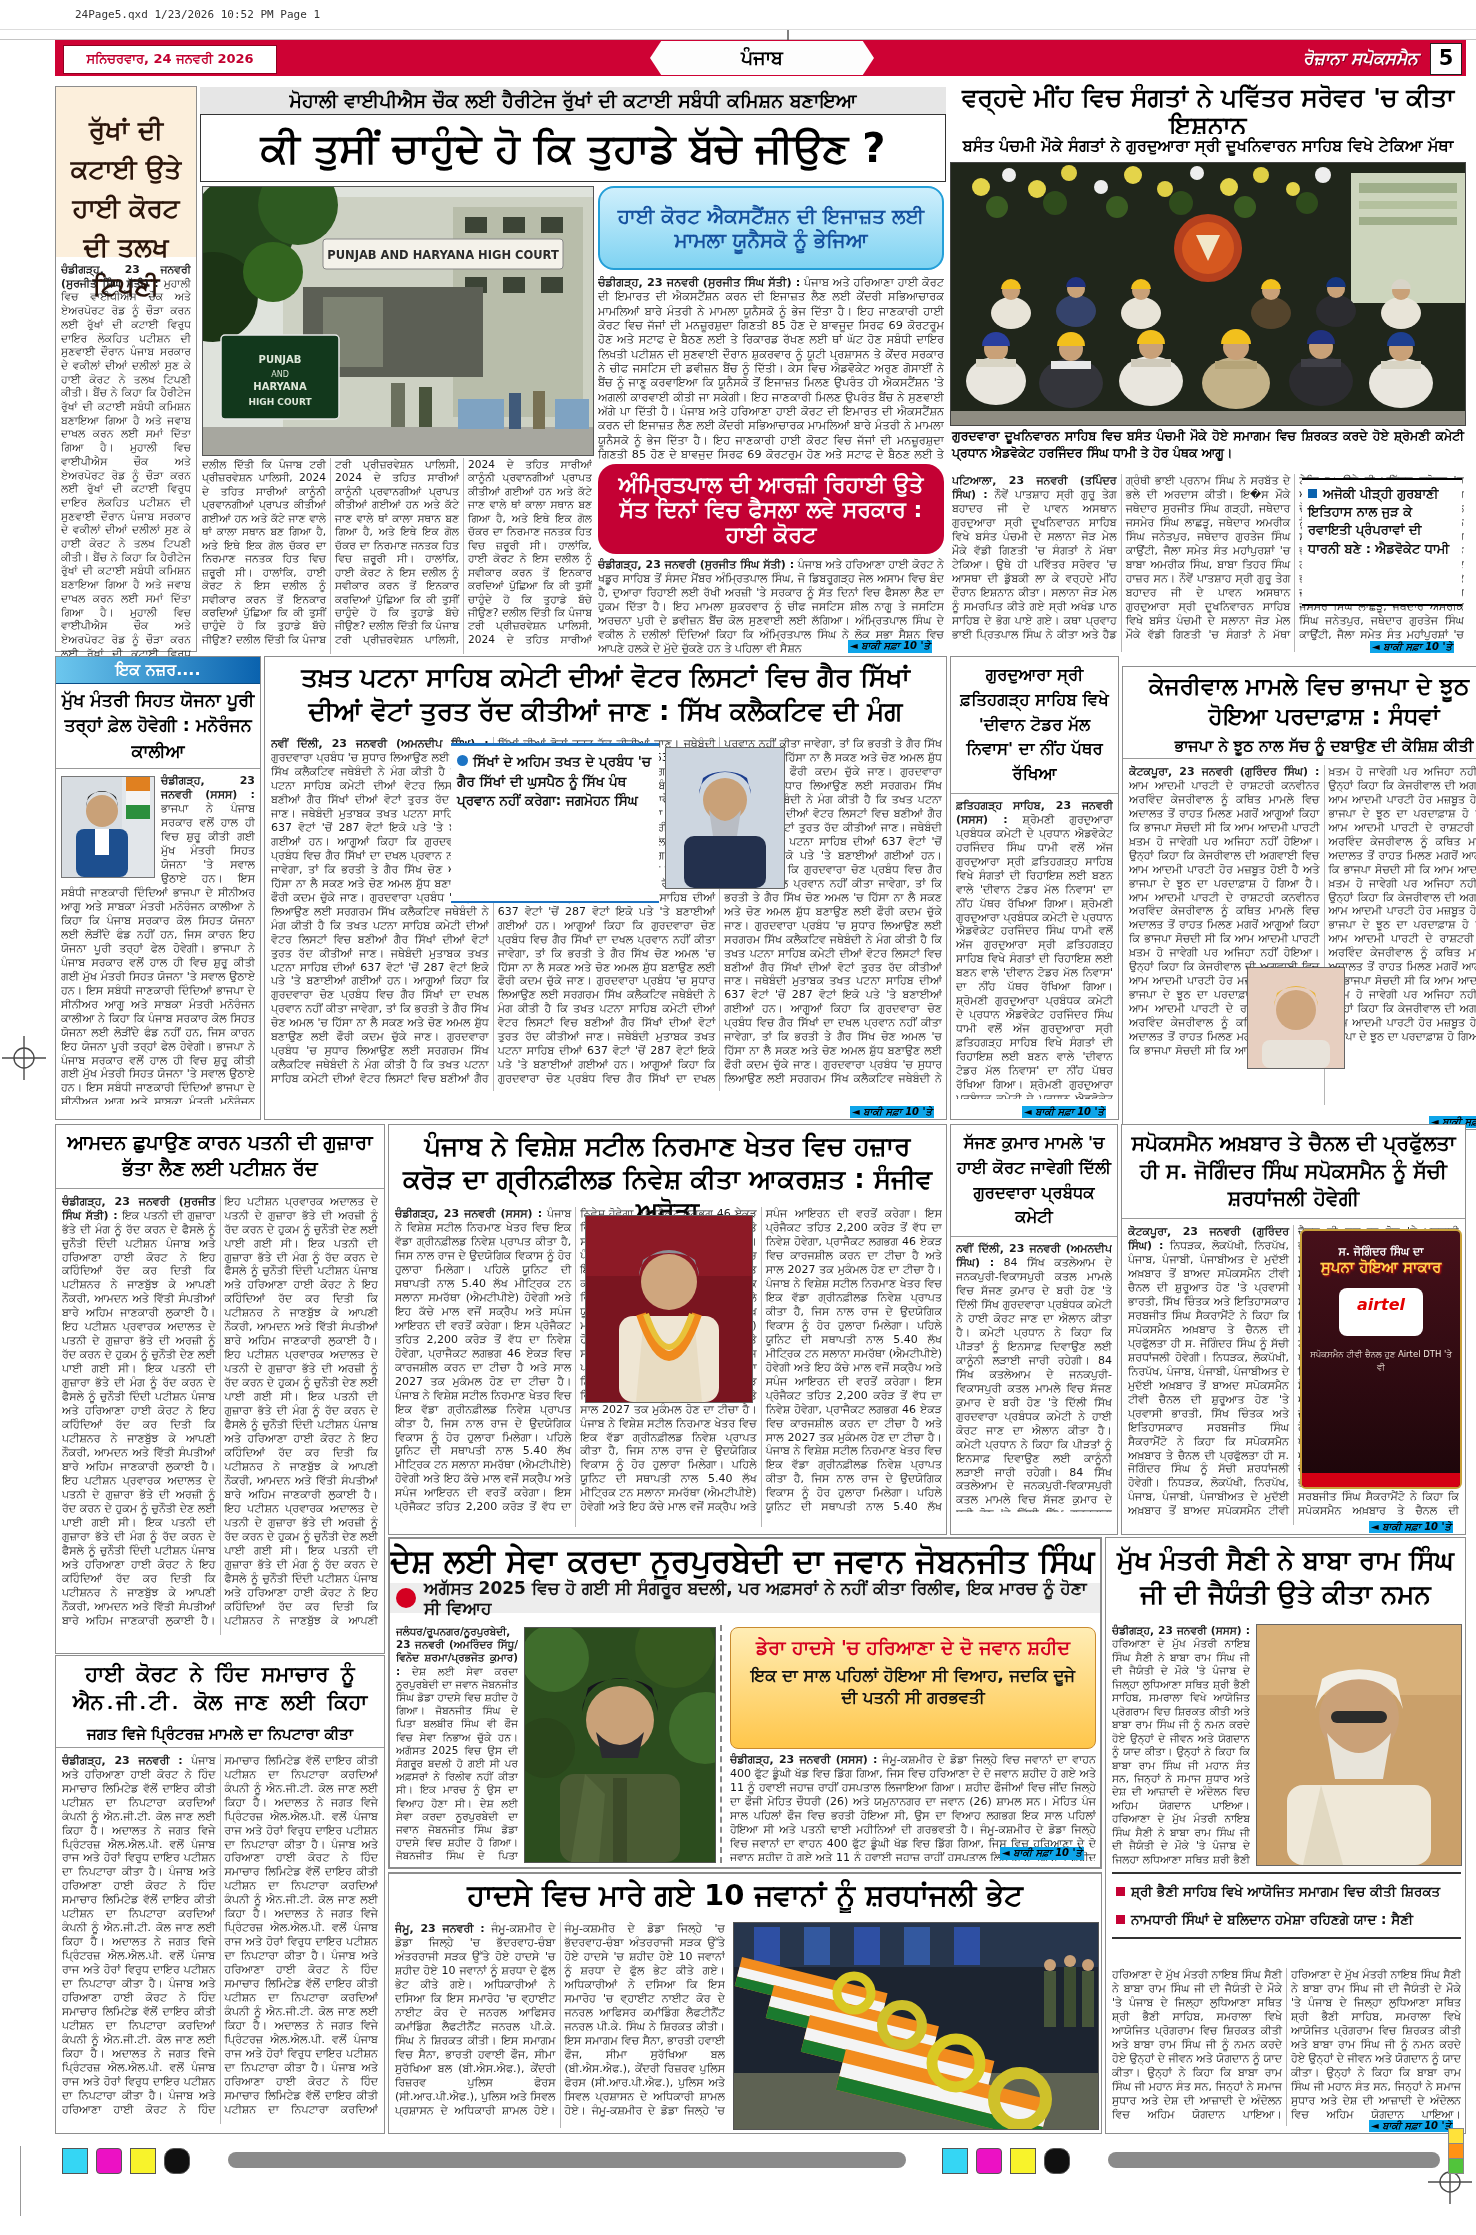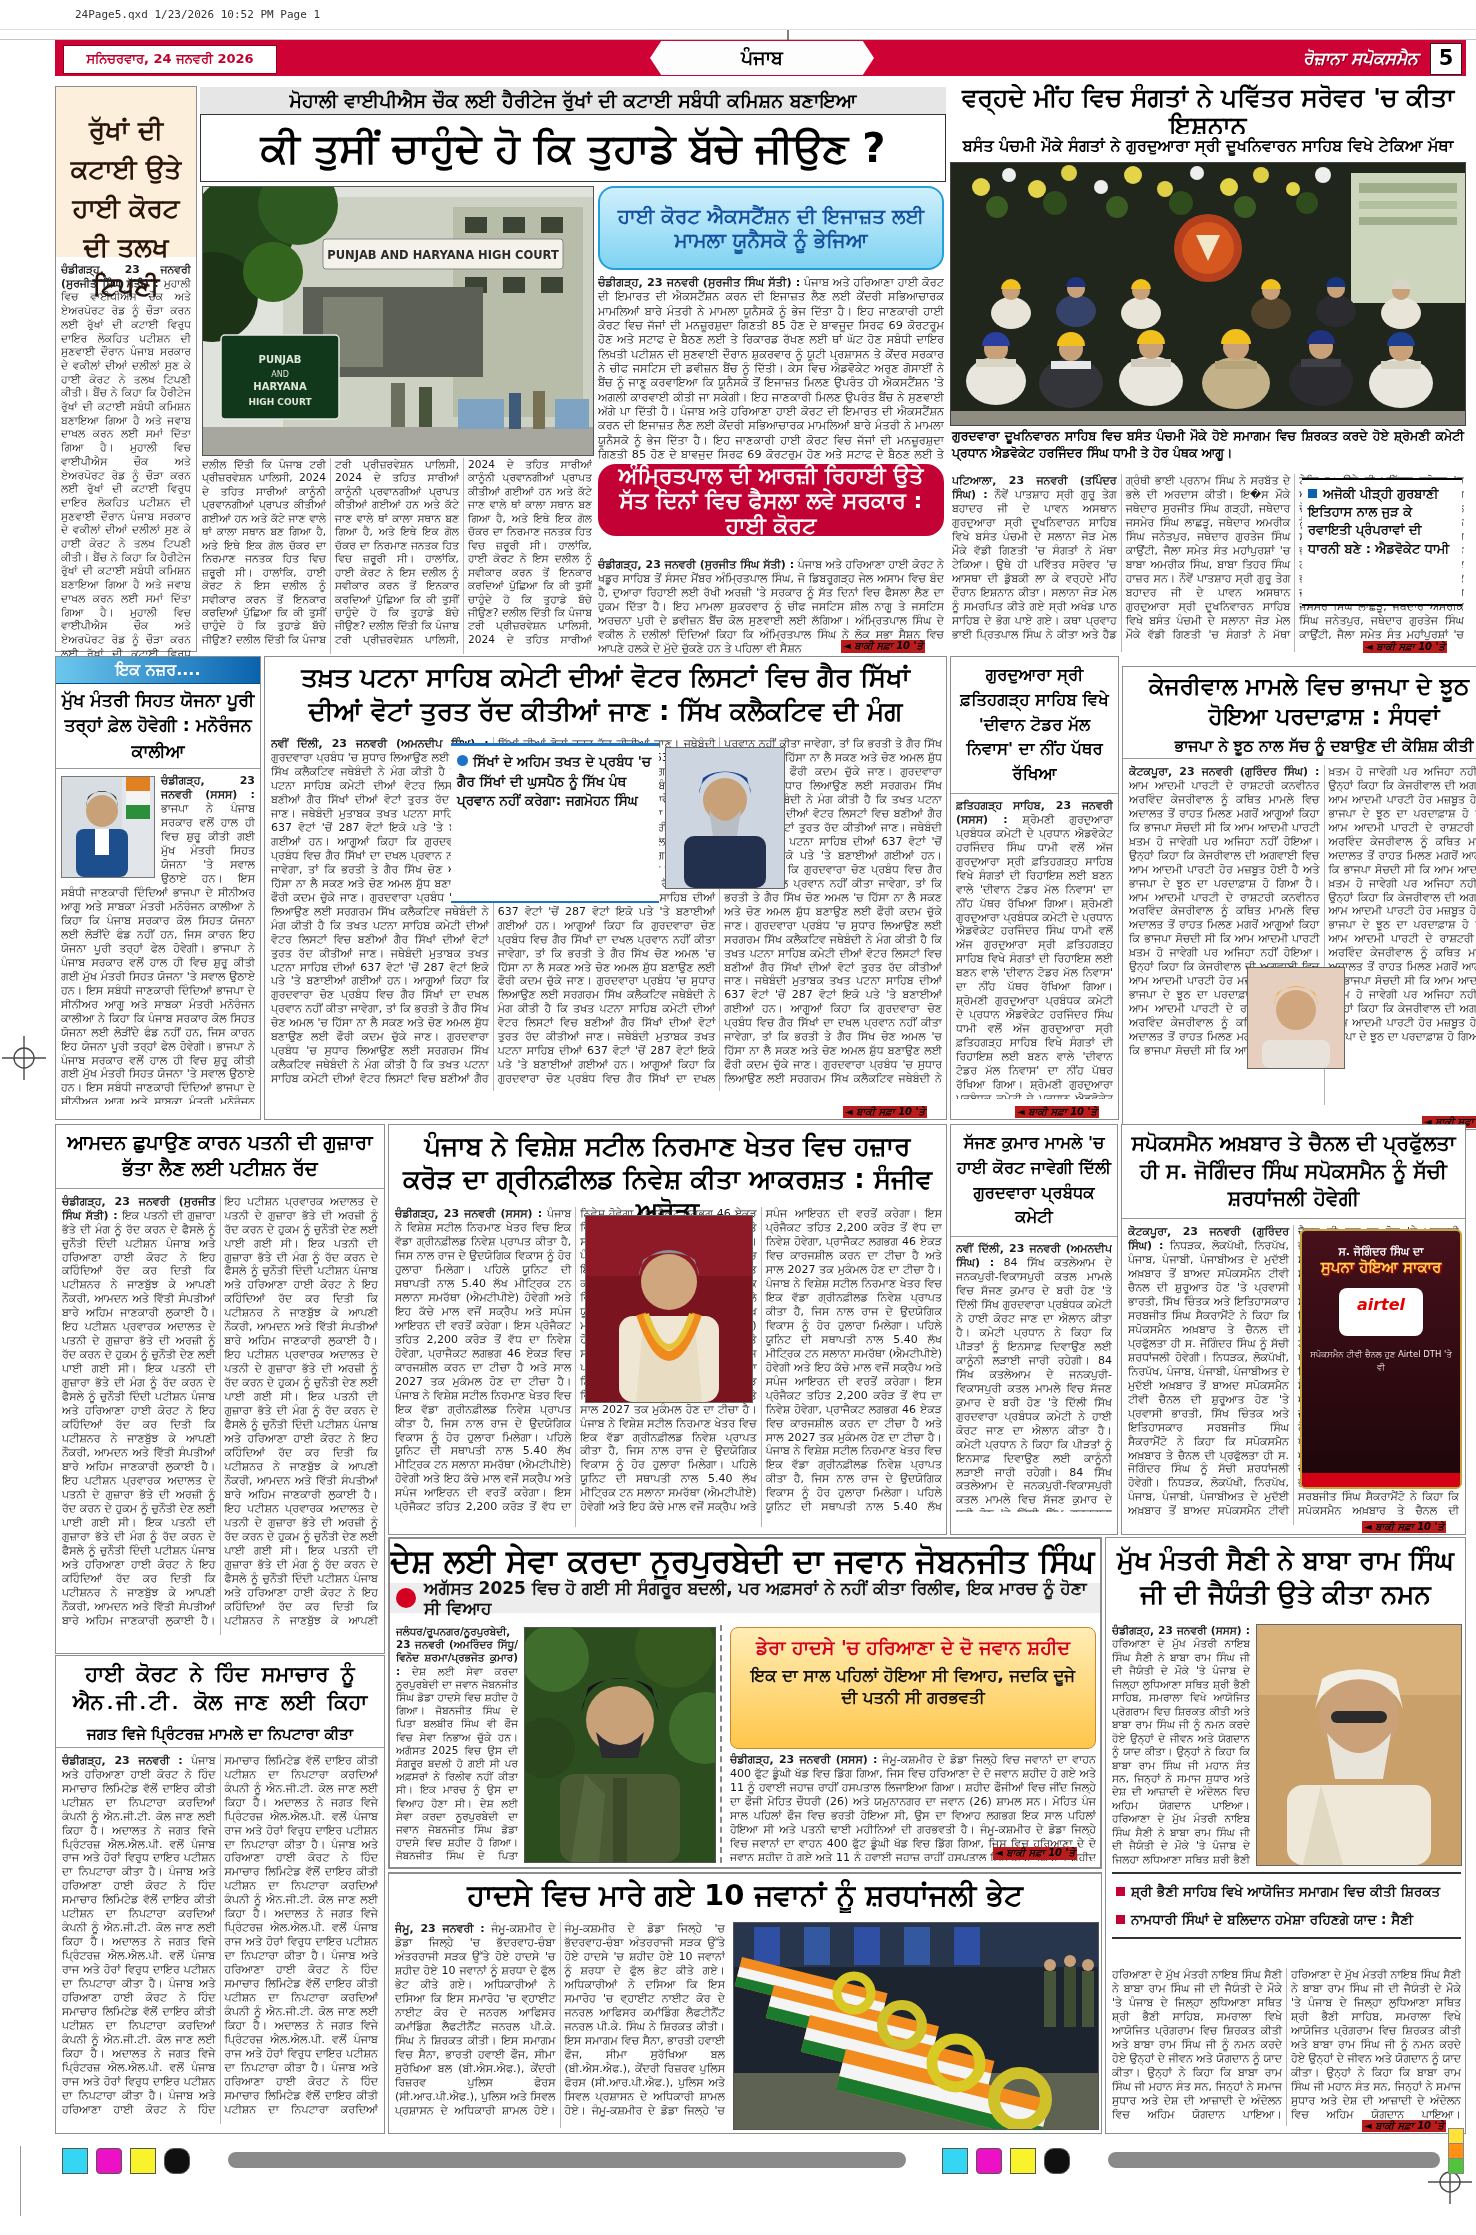--- a/index.html
+++ b/index.html
@@ -16,22 +16,22 @@
   .mast-title{color:#fff;font-weight:bold;font-size:17px;font-style:italic;text-shadow:1px 1px 0 #7e001e;}
   .pagebox{background:#fff;border:1px solid #222;color:#000;font-weight:bold;font-size:21px;
            text-align:center;line-height:29px;}
   .story{border:1px solid #8d8d8d;background:#fff;box-sizing:border-box;}
   .hl{font-weight:bold;color:#000;text-align:center;}
   .bodytxt{font-size:11px;line-height:1.27;text-align:justify;color:#1c1c1c;}
   .fx{overflow:hidden;}
   .cols2{column-count:2;column-gap:9px;column-rule:1px solid #b5b5b5;}
   .cols3{column-count:3;column-gap:9px;column-rule:1px solid #b5b5b5;}
   .dl{font-weight:bold;}
-  .cont{position:absolute;right:19px;bottom:1px;font-size:10px;font-weight:bold;font-style:italic;
-        background:#b91c1c;padding:0 2px;color:#000;}
+  .cont{position:absolute;right:12px;bottom:1px;font-size:10px;font-weight:bold;font-style:italic;
+        background:#0ea5e9;padding:0 2px;color:#000;}
   .cap{font-size:12.5px;font-weight:bold;line-height:1.35;text-align:justify;color:#000;}
   .bluebox{border:2px solid #249fd8;border-radius:16px;
            background:linear-gradient(#cfeffc,#7fd3f2);color:#14509e;
            font-weight:bold;font-size:20px;text-align:center;box-sizing:border-box;
            display:flex;align-items:center;justify-content:center;padding:5px 10px;}
   .redbox{border-radius:18px;background:#c40134;color:#fff;font-weight:bold;font-size:22px;
           text-align:center;display:flex;align-items:center;justify-content:center;
           padding:4px 12px;box-sizing:border-box;}
   .creambox{background:#fcefdc;color:#2a140a;}
   .iknazar-bar{background:linear-gradient(90deg,#6cc7ee,#0a62ae);color:#fff;font-weight:bold;
@@ -135,21 +135,21 @@
 
   <div class="bodytxt fx abs" style="left:398px;top:192px;width:346px;height:184px;font-size:11.3px;">
     <b class="dl">ਚੰਡੀਗੜ੍ਹ, 23 ਜਨਵਰੀ (ਸੁਰਜੀਤ ਸਿੰਘ ਸੱਤੀ) :</b>
     <span>ਪੰਜਾਬ ਅਤੇ ਹਰਿਆਣਾ ਹਾਈ ਕੋਰਟ ਦੀ ਇਮਾਰਤ ਦੀ ਐਕਸਟੈਂਸ਼ਨ ਕਰਨ ਦੀ ਇਜਾਜ਼ਤ ਲੈਣ ਲਈ ਕੇਂਦਰੀ ਸਭਿਆਚਾਰਕ ਮਾਮਲਿਆਂ ਬਾਰੇ ਮੰਤਰੀ ਨੇ ਮਾਮਲਾ ਯੂਨੈਸਕੋ ਨੂੰ ਭੇਜ ਦਿੱਤਾ ਹੈ। ਇਹ ਜਾਣਕਾਰੀ ਹਾਈ ਕੋਰਟ ਵਿਚ ਜੱਜਾਂ ਦੀ ਮਨਜ਼ੂਰਸ਼ੁਦਾ ਗਿਣਤੀ 85 ਹੋਣ ਦੇ ਬਾਵਜੂਦ ਸਿਰਫ 69 ਕੋਰਟਰੂਮ ਹੋਣ ਅਤੇ ਸਟਾਫ ਦੇ ਬੈਠਣ ਲਈ ਤੇ ਰਿਕਾਰਡ ਰੱਖਣ ਲਈ ਥਾਂ ਘੱਟ ਹੋਣ ਸਬੰਧੀ ਦਾਇਰ ਲਿਖਤੀ ਪਟੀਸ਼ਨ ਦੀ ਸੁਣਵਾਈ ਦੌਰਾਨ ਸ਼ੁਕਰਵਾਰ ਨੂੰ ਯੂਟੀ ਪ੍ਰਸ਼ਾਸਨ ਤੇ ਕੇਂਦਰ ਸਰਕਾਰ ਨੇ ਚੀਫ ਜਸਟਿਸ ਦੀ ਡਵੀਜ਼ਨ ਬੈਂਚ ਨੂੰ ਦਿੱਤੀ। ਕੇਸ ਵਿਚ ਐਡਵੋਕੇਟ ਅਰੁਣ ਗੋਸਾਈਂ ਨੇ ਬੈਂਚ ਨੂੰ ਜਾਣੂ ਕਰਵਾਇਆ ਕਿ ਯੂਨੈਸਕੋ ਤੋਂ ਇਜਾਜ਼ਤ ਮਿਲਣ ਉਪਰੰਤ ਹੀ ਐਕਸਟੈਂਸ਼ਨ 'ਤੇ ਅਗਲੀ ਕਾਰਵਾਈ ਕੀਤੀ ਜਾ ਸਕੇਗੀ। ਇਹ ਜਾਣਕਾਰੀ ਮਿਲਣ ਉਪਰੰਤ ਬੈਂਚ ਨੇ ਸੁਣਵਾਈ ਅੱਗੇ ਪਾ ਦਿੱਤੀ ਹੈ। ਪੰਜਾਬ ਅਤੇ ਹਰਿਆਣਾ ਹਾਈ ਕੋਰਟ ਦੀ ਇਮਾਰਤ ਦੀ ਐਕਸਟੈਂਸ਼ਨ ਕਰਨ ਦੀ ਇਜਾਜ਼ਤ ਲੈਣ ਲਈ ਕੇਂਦਰੀ ਸਭਿਆਚਾਰਕ ਮਾਮਲਿਆਂ ਬਾਰੇ ਮੰਤਰੀ ਨੇ ਮਾਮਲਾ ਯੂਨੈਸਕੋ ਨੂੰ ਭੇਜ ਦਿੱਤਾ ਹੈ। ਇਹ ਜਾਣਕਾਰੀ ਹਾਈ ਕੋਰਟ ਵਿਚ ਜੱਜਾਂ ਦੀ ਮਨਜ਼ੂਰਸ਼ੁਦਾ ਗਿਣਤੀ 85 ਹੋਣ ਦੇ ਬਾਵਜੂਦ ਸਿਰਫ 69 ਕੋਰਟਰੂਮ ਹੋਣ ਅਤੇ ਸਟਾਫ ਦੇ ਬੈਠਣ ਲਈ ਤੇ ਰਿਕਾਰਡ ਰੱਖਣ ਲਈ ਥਾਂ ਘੱਟ ਹੋਣ ਸਬੰਧੀ ਦਾਇਰ ਲਿਖਤੀ ਪਟੀਸ਼ਨ ਦੀ ਸੁਣਵਾਈ ਦੌਰਾਨ ਸ਼ੁਕਰਵਾਰ ਨੂੰ ਯੂਟੀ ਪ੍ਰਸ਼ਾਸਨ ਤੇ ਕੇਂਦਰ ਸਰਕਾਰ ਨੇ ਚੀਫ ਜਸਟਿਸ ਦੀ ਡਵੀਜ਼ਨ ਬੈਂਚ ਨੂੰ ਦਿੱਤੀ। ਕੇਸ ਵਿਚ ਐਡਵੋਕੇਟ ਅਰੁਣ ਗੋਸਾਈਂ ਨੇ ਬੈਂਚ ਨੂੰ ਜਾਣੂ ਕਰਵਾਇਆ ਕਿ ਯੂਨੈਸਕੋ ਤੋਂ ਇਜਾਜ਼ਤ ਮਿਲਣ ਉਪਰੰਤ ਹੀ ਐਕਸਟੈਂਸ਼ਨ 'ਤੇ ਅਗਲੀ ਕਾਰਵਾਈ ਕੀਤੀ ਜਾ ਸਕੇਗੀ। ਇਹ ਜਾਣਕਾਰੀ ਮਿਲਣ ਉਪਰੰਤ ਬੈਂਚ ਨੇ ਸੁਣਵਾਈ ਅੱਗੇ ਪਾ ਦਿੱਤੀ ਹੈ।</span>
   </div>
 
   <div class="bodytxt fx cols3 abs" style="left:2px;top:374px;width:390px;height:196px;font-size:10.6px;">
     <span>ਦਲੀਲ ਦਿੱਤੀ ਕਿ ਪੰਜਾਬ ਟਰੀ ਪ੍ਰੀਜ਼ਰਵੇਸ਼ਨ ਪਾਲਿਸੀ, 2024 ਦੇ ਤਹਿਤ ਸਾਰੀਆਂ ਕਾਨੂੰਨੀ ਪ੍ਰਵਾਨਗੀਆਂ ਪ੍ਰਾਪਤ ਕੀਤੀਆਂ ਗਈਆਂ ਹਨ ਅਤੇ ਕੱਟੇ ਜਾਣ ਵਾਲੇ ਥਾਂ ਕਾਲਾ ਸਥਾਨ ਬਣ ਗਿਆ ਹੈ, ਅਤੇ ਇਥੇ ਇਕ ਗੋਲ ਚੱਕਰ ਦਾ ਨਿਰਮਾਣ ਜਨਤਕ ਹਿਤ ਵਿਚ ਜ਼ਰੂਰੀ ਸੀ। ਹਾਲਾਂਕਿ, ਹਾਈ ਕੋਰਟ ਨੇ ਇਸ ਦਲੀਲ ਨੂੰ ਸਵੀਕਾਰ ਕਰਨ ਤੋਂ ਇਨਕਾਰ ਕਰਦਿਆਂ ਪੁੱਛਿਆ ਕਿ ਕੀ ਤੁਸੀਂ ਚਾਹੁੰਦੇ ਹੋ ਕਿ ਤੁਹਾਡੇ ਬੱਚੇ ਜੀਉਣ? ਦਲੀਲ ਦਿੱਤੀ ਕਿ ਪੰਜਾਬ ਟਰੀ ਪ੍ਰੀਜ਼ਰਵੇਸ਼ਨ ਪਾਲਿਸੀ, 2024 ਦੇ ਤਹਿਤ ਸਾਰੀਆਂ ਕਾਨੂੰਨੀ ਪ੍ਰਵਾਨਗੀਆਂ ਪ੍ਰਾਪਤ ਕੀਤੀਆਂ ਗਈਆਂ ਹਨ ਅਤੇ ਕੱਟੇ ਜਾਣ ਵਾਲੇ ਥਾਂ ਕਾਲਾ ਸਥਾਨ ਬਣ ਗਿਆ ਹੈ, ਅਤੇ ਇਥੇ ਇਕ ਗੋਲ ਚੱਕਰ ਦਾ ਨਿਰਮਾਣ ਜਨਤਕ ਹਿਤ ਵਿਚ ਜ਼ਰੂਰੀ ਸੀ। ਹਾਲਾਂਕਿ, ਹਾਈ ਕੋਰਟ ਨੇ ਇਸ ਦਲੀਲ ਨੂੰ ਸਵੀਕਾਰ ਕਰਨ ਤੋਂ ਇਨਕਾਰ ਕਰਦਿਆਂ ਪੁੱਛਿਆ ਕਿ ਕੀ ਤੁਸੀਂ ਚਾਹੁੰਦੇ ਹੋ ਕਿ ਤੁਹਾਡੇ ਬੱਚੇ ਜੀਉਣ? ਦਲੀਲ ਦਿੱਤੀ ਕਿ ਪੰਜਾਬ ਟਰੀ ਪ੍ਰੀਜ਼ਰਵੇਸ਼ਨ ਪਾਲਿਸੀ, 2024 ਦੇ ਤਹਿਤ ਸਾਰੀਆਂ ਕਾਨੂੰਨੀ ਪ੍ਰਵਾਨਗੀਆਂ ਪ੍ਰਾਪਤ ਕੀਤੀਆਂ ਗਈਆਂ ਹਨ ਅਤੇ ਕੱਟੇ ਜਾਣ ਵਾਲੇ ਥਾਂ ਕਾਲਾ ਸਥਾਨ ਬਣ ਗਿਆ ਹੈ, ਅਤੇ ਇਥੇ ਇਕ ਗੋਲ ਚੱਕਰ ਦਾ ਨਿਰਮਾਣ ਜਨਤਕ ਹਿਤ ਵਿਚ ਜ਼ਰੂਰੀ ਸੀ। ਹਾਲਾਂਕਿ, ਹਾਈ ਕੋਰਟ ਨੇ ਇਸ ਦਲੀਲ ਨੂੰ ਸਵੀਕਾਰ ਕਰਨ ਤੋਂ ਇਨਕਾਰ ਕਰਦਿਆਂ ਪੁੱਛਿਆ ਕਿ ਕੀ ਤੁਸੀਂ ਚਾਹੁੰਦੇ ਹੋ ਕਿ ਤੁਹਾਡੇ ਬੱਚੇ ਜੀਉਣ? ਦਲੀਲ ਦਿੱਤੀ ਕਿ ਪੰਜਾਬ ਟਰੀ ਪ੍ਰੀਜ਼ਰਵੇਸ਼ਨ ਪਾਲਿਸੀ, 2024 ਦੇ ਤਹਿਤ ਸਾਰੀਆਂ ਕਾਨੂੰਨੀ ਪ੍ਰਵਾਨਗੀਆਂ ਪ੍ਰਾਪਤ ਕੀਤੀਆਂ ਗਈਆਂ ਹਨ ਅਤੇ ਕੱਟੇ ਜਾਣ ਵਾਲੇ ਥਾਂ ਕਾਲਾ ਸਥਾਨ ਬਣ ਗਿਆ ਹੈ, ਅਤੇ ਇਥੇ ਇਕ ਗੋਲ ਚੱਕਰ ਦਾ ਨਿਰਮਾਣ ਜਨਤਕ ਹਿਤ ਵਿਚ ਜ਼ਰੂਰੀ ਸੀ। ਹਾਲਾਂਕਿ, ਹਾਈ ਕੋਰਟ ਨੇ ਇਸ ਦਲੀਲ ਨੂੰ ਸਵੀਕਾਰ ਕਰਨ ਤੋਂ ਇਨਕਾਰ ਕਰਦਿਆਂ ਪੁੱਛਿਆ ਕਿ ਕੀ ਤੁਸੀਂ ਚਾਹੁੰਦੇ ਹੋ ਕਿ ਤੁਹਾਡੇ ਬੱਚੇ ਜੀਉਣ?</span>
   </div>
 
-  <div class="redbox abs" style="left:398px;top:380px;width:346px;height:72px;">ਅੰਮ੍ਰਿਤਪਾਲ ਦੀ ਆਰਜ਼ੀ ਰਿਹਾਈ ਉਤੇ ਸੱਤ ਦਿਨਾਂ ਵਿਚ ਫੈਸਲਾ ਲਵੇ ਸਰਕਾਰ : ਹਾਈ ਕੋਰਟ</div>
+  <div class="redbox abs" style="left:398px;top:380px;width:346px;height:90px;">ਅੰਮ੍ਰਿਤਪਾਲ ਦੀ ਆਰਜ਼ੀ ਰਿਹਾਈ ਉਤੇ ਸੱਤ ਦਿਨਾਂ ਵਿਚ ਫੈਸਲਾ ਲਵੇ ਸਰਕਾਰ : ਹਾਈ ਕੋਰਟ</div>
 
   <div class="bodytxt fx abs" style="left:398px;top:474px;width:346px;height:96px;">
     <b class="dl">ਚੰਡੀਗੜ੍ਹ, 23 ਜਨਵਰੀ (ਸੁਰਜੀਤ ਸਿੰਘ ਸੱਤੀ) :</b>
     <span>ਪੰਜਾਬ ਅਤੇ ਹਰਿਆਣਾ ਹਾਈ ਕੋਰਟ ਨੇ ਖਡੂਰ ਸਾਹਿਬ ਤੋਂ ਸੰਸਦ ਮੈਂਬਰ ਅੰਮ੍ਰਿਤਪਾਲ ਸਿੰਘ, ਜੋ ਡਿਬਰੂਗੜ੍ਹ ਜੇਲ ਅਸਾਮ ਵਿਚ ਬੰਦ ਹੈ, ਦੁਆਰਾ ਰਿਹਾਈ ਲਈ ਰੱਖੀ ਅਰਜ਼ੀ 'ਤੇ ਸਰਕਾਰ ਨੂੰ ਸੱਤ ਦਿਨਾਂ ਵਿਚ ਫੈਸਲਾ ਲੈਣ ਦਾ ਹੁਕਮ ਦਿੱਤਾ ਹੈ। ਇਹ ਮਾਮਲਾ ਸ਼ੁਕਰਵਾਰ ਨੂੰ ਚੀਫ ਜਸਟਿਸ ਸ਼ੀਲ ਨਾਗੂ ਤੇ ਜਸਟਿਸ ਅਰਚਨਾ ਪੁਰੀ ਦੇ ਡਵੀਜ਼ਨ ਬੈਂਚ ਕੋਲ ਸੁਣਵਾਈ ਲਈ ਲੱਗਿਆ। ਅੰਮ੍ਰਿਤਪਾਲ ਸਿੰਘ ਦੇ ਵਕੀਲ ਨੇ ਦਲੀਲਾਂ ਦਿੰਦਿਆਂ ਕਿਹਾ ਕਿ ਅੰਮ੍ਰਿਤਪਾਲ ਸਿੰਘ ਨੇ ਲੋਕ ਸਭਾ ਸੈਸ਼ਨ ਵਿਚ ਆਪਣੇ ਹਲਕੇ ਦੇ ਮੁੱਦੇ ਚੁੱਕਣੇ ਹਨ ਤੇ ਪਹਿਲਾ ਵੀ ਸੈਸ਼ਨ</span>
     <div class="cont">◄ ਬਾਕੀ ਸਫ਼ਾ 10 'ਤੇ</div>
   </div>
 </div>
 
 <div class="abs" style="left:950px;top:84px;width:516px;height:572px;">
   <div class="hl" style="font-size:25px;line-height:1.1;height:50px;overflow:hidden;">ਵਰ੍ਹਦੇ ਮੀਂਹ ਵਿਚ ਸੰਗਤਾਂ ਨੇ ਪਵਿੱਤਰ ਸਰੋਵਰ 'ਚ ਕੀਤਾ ਇਸ਼ਨਾਨ</div>

